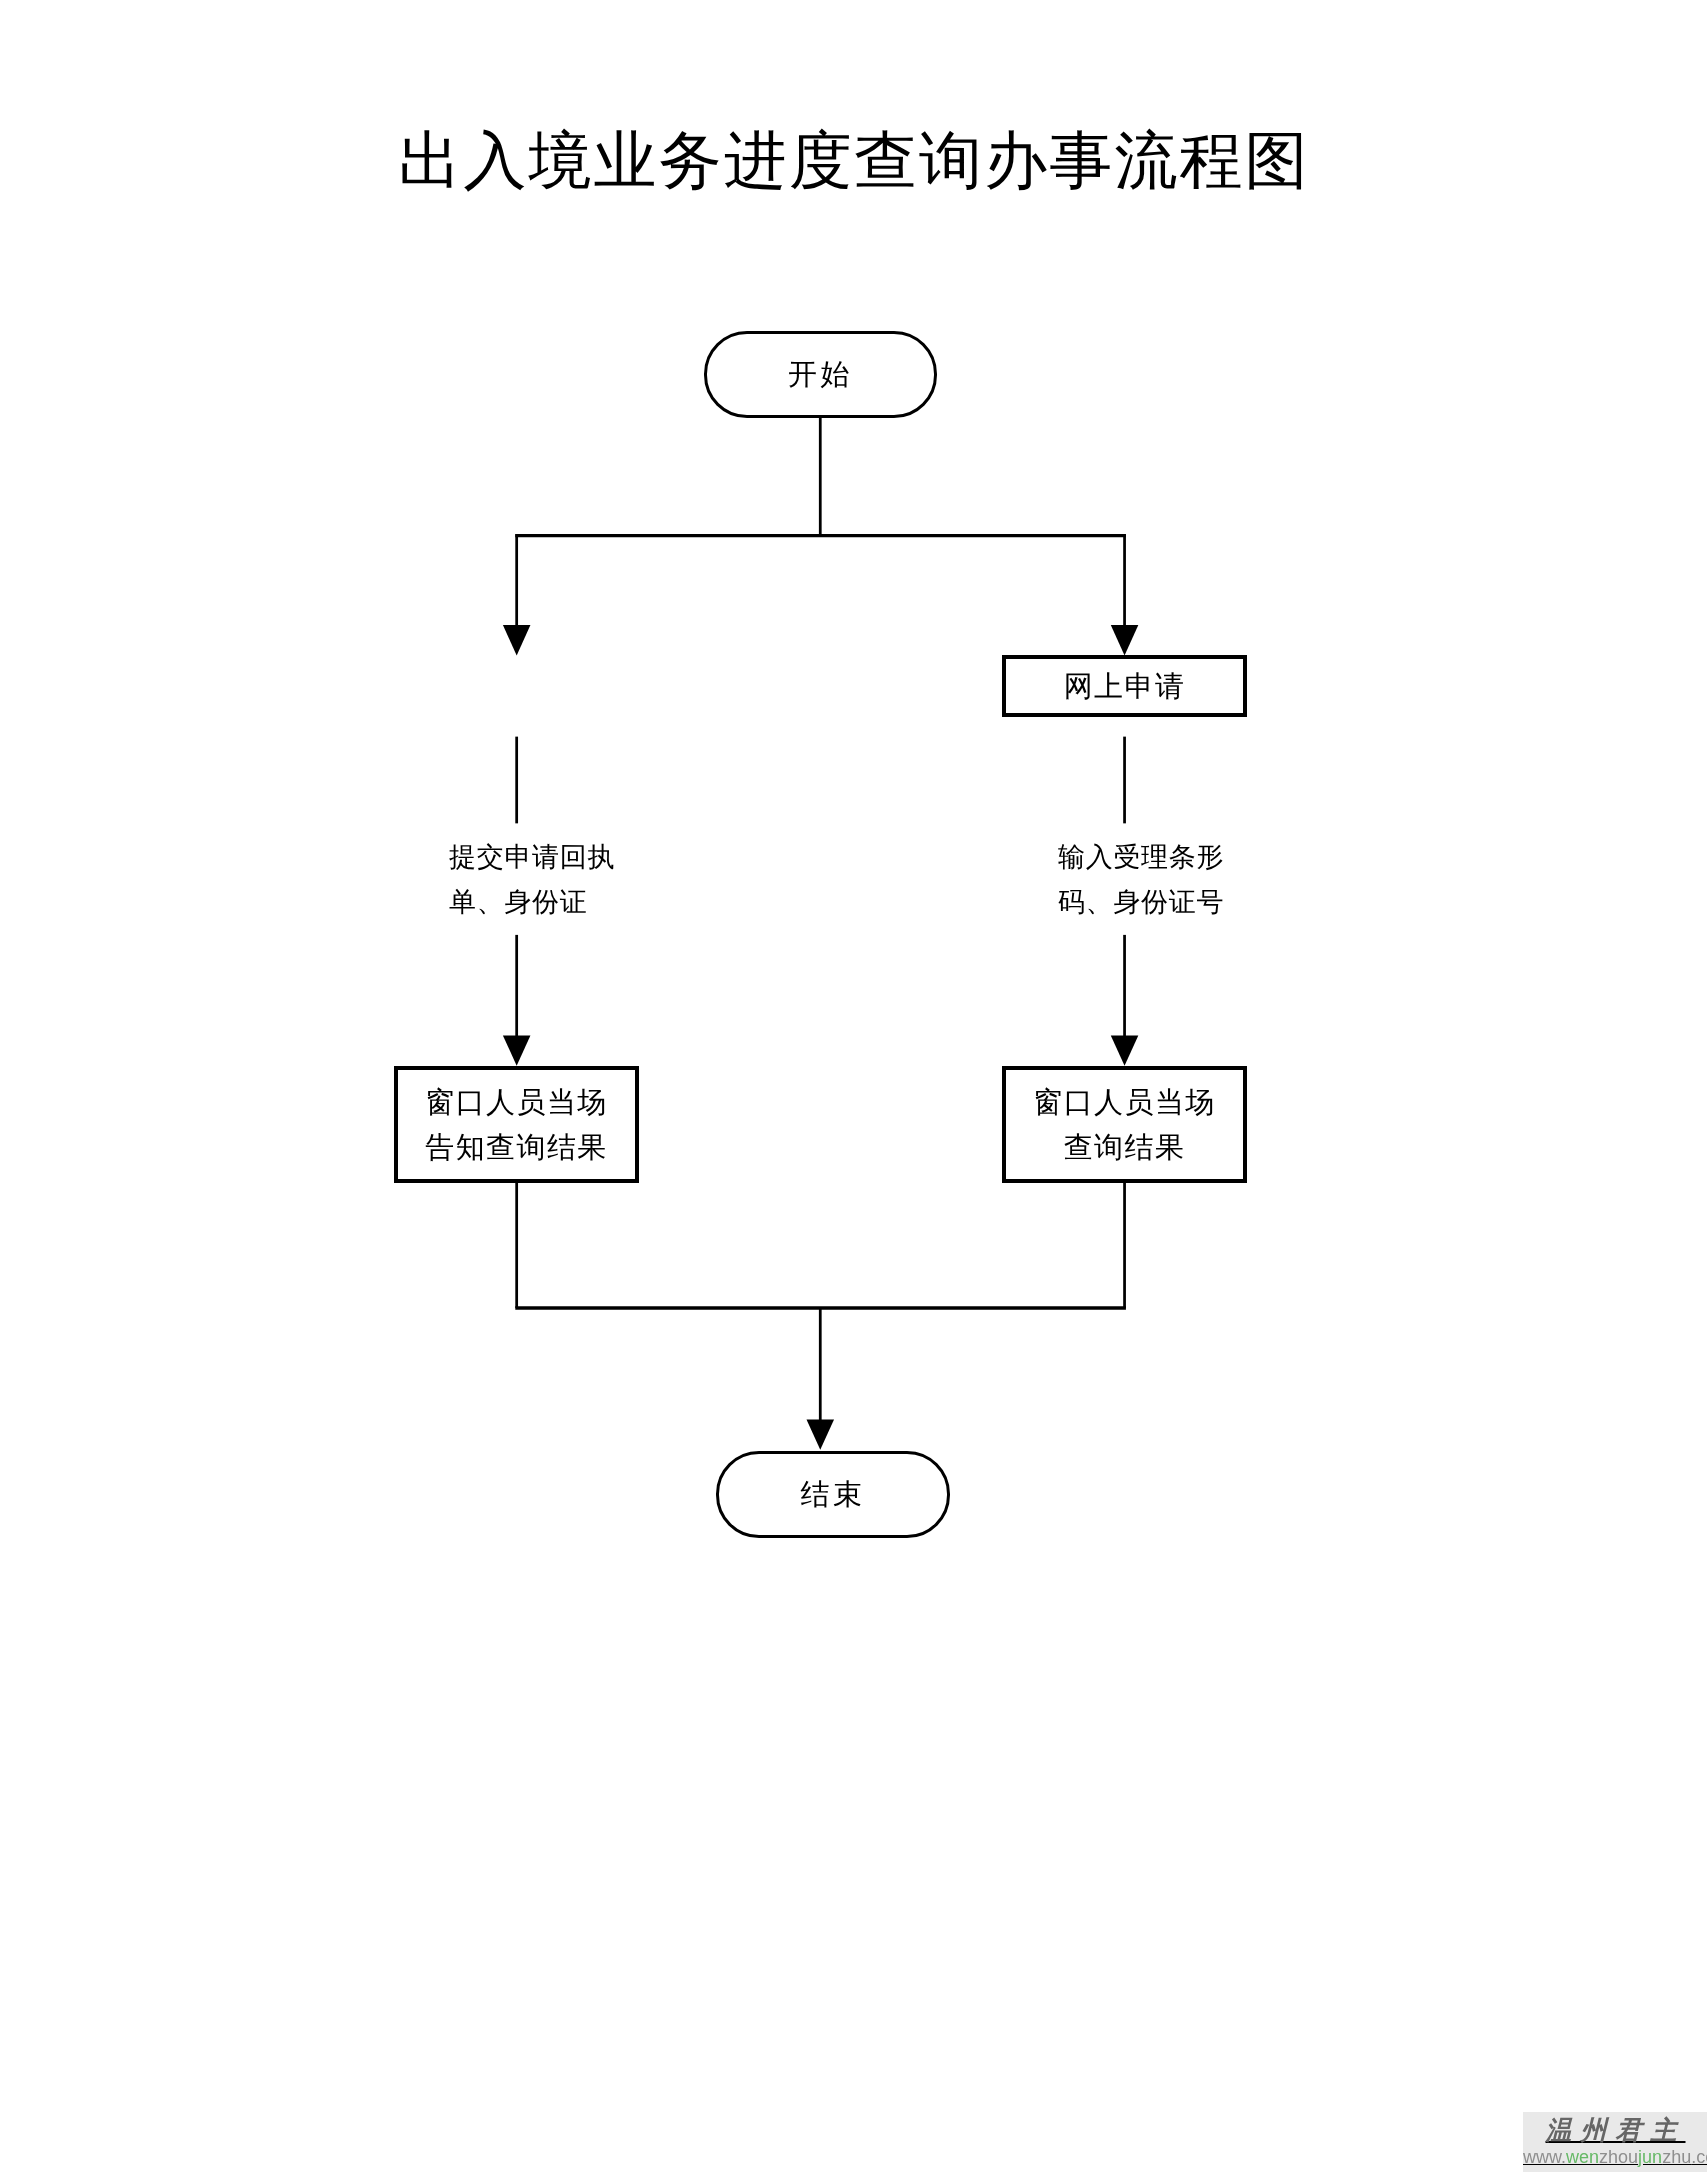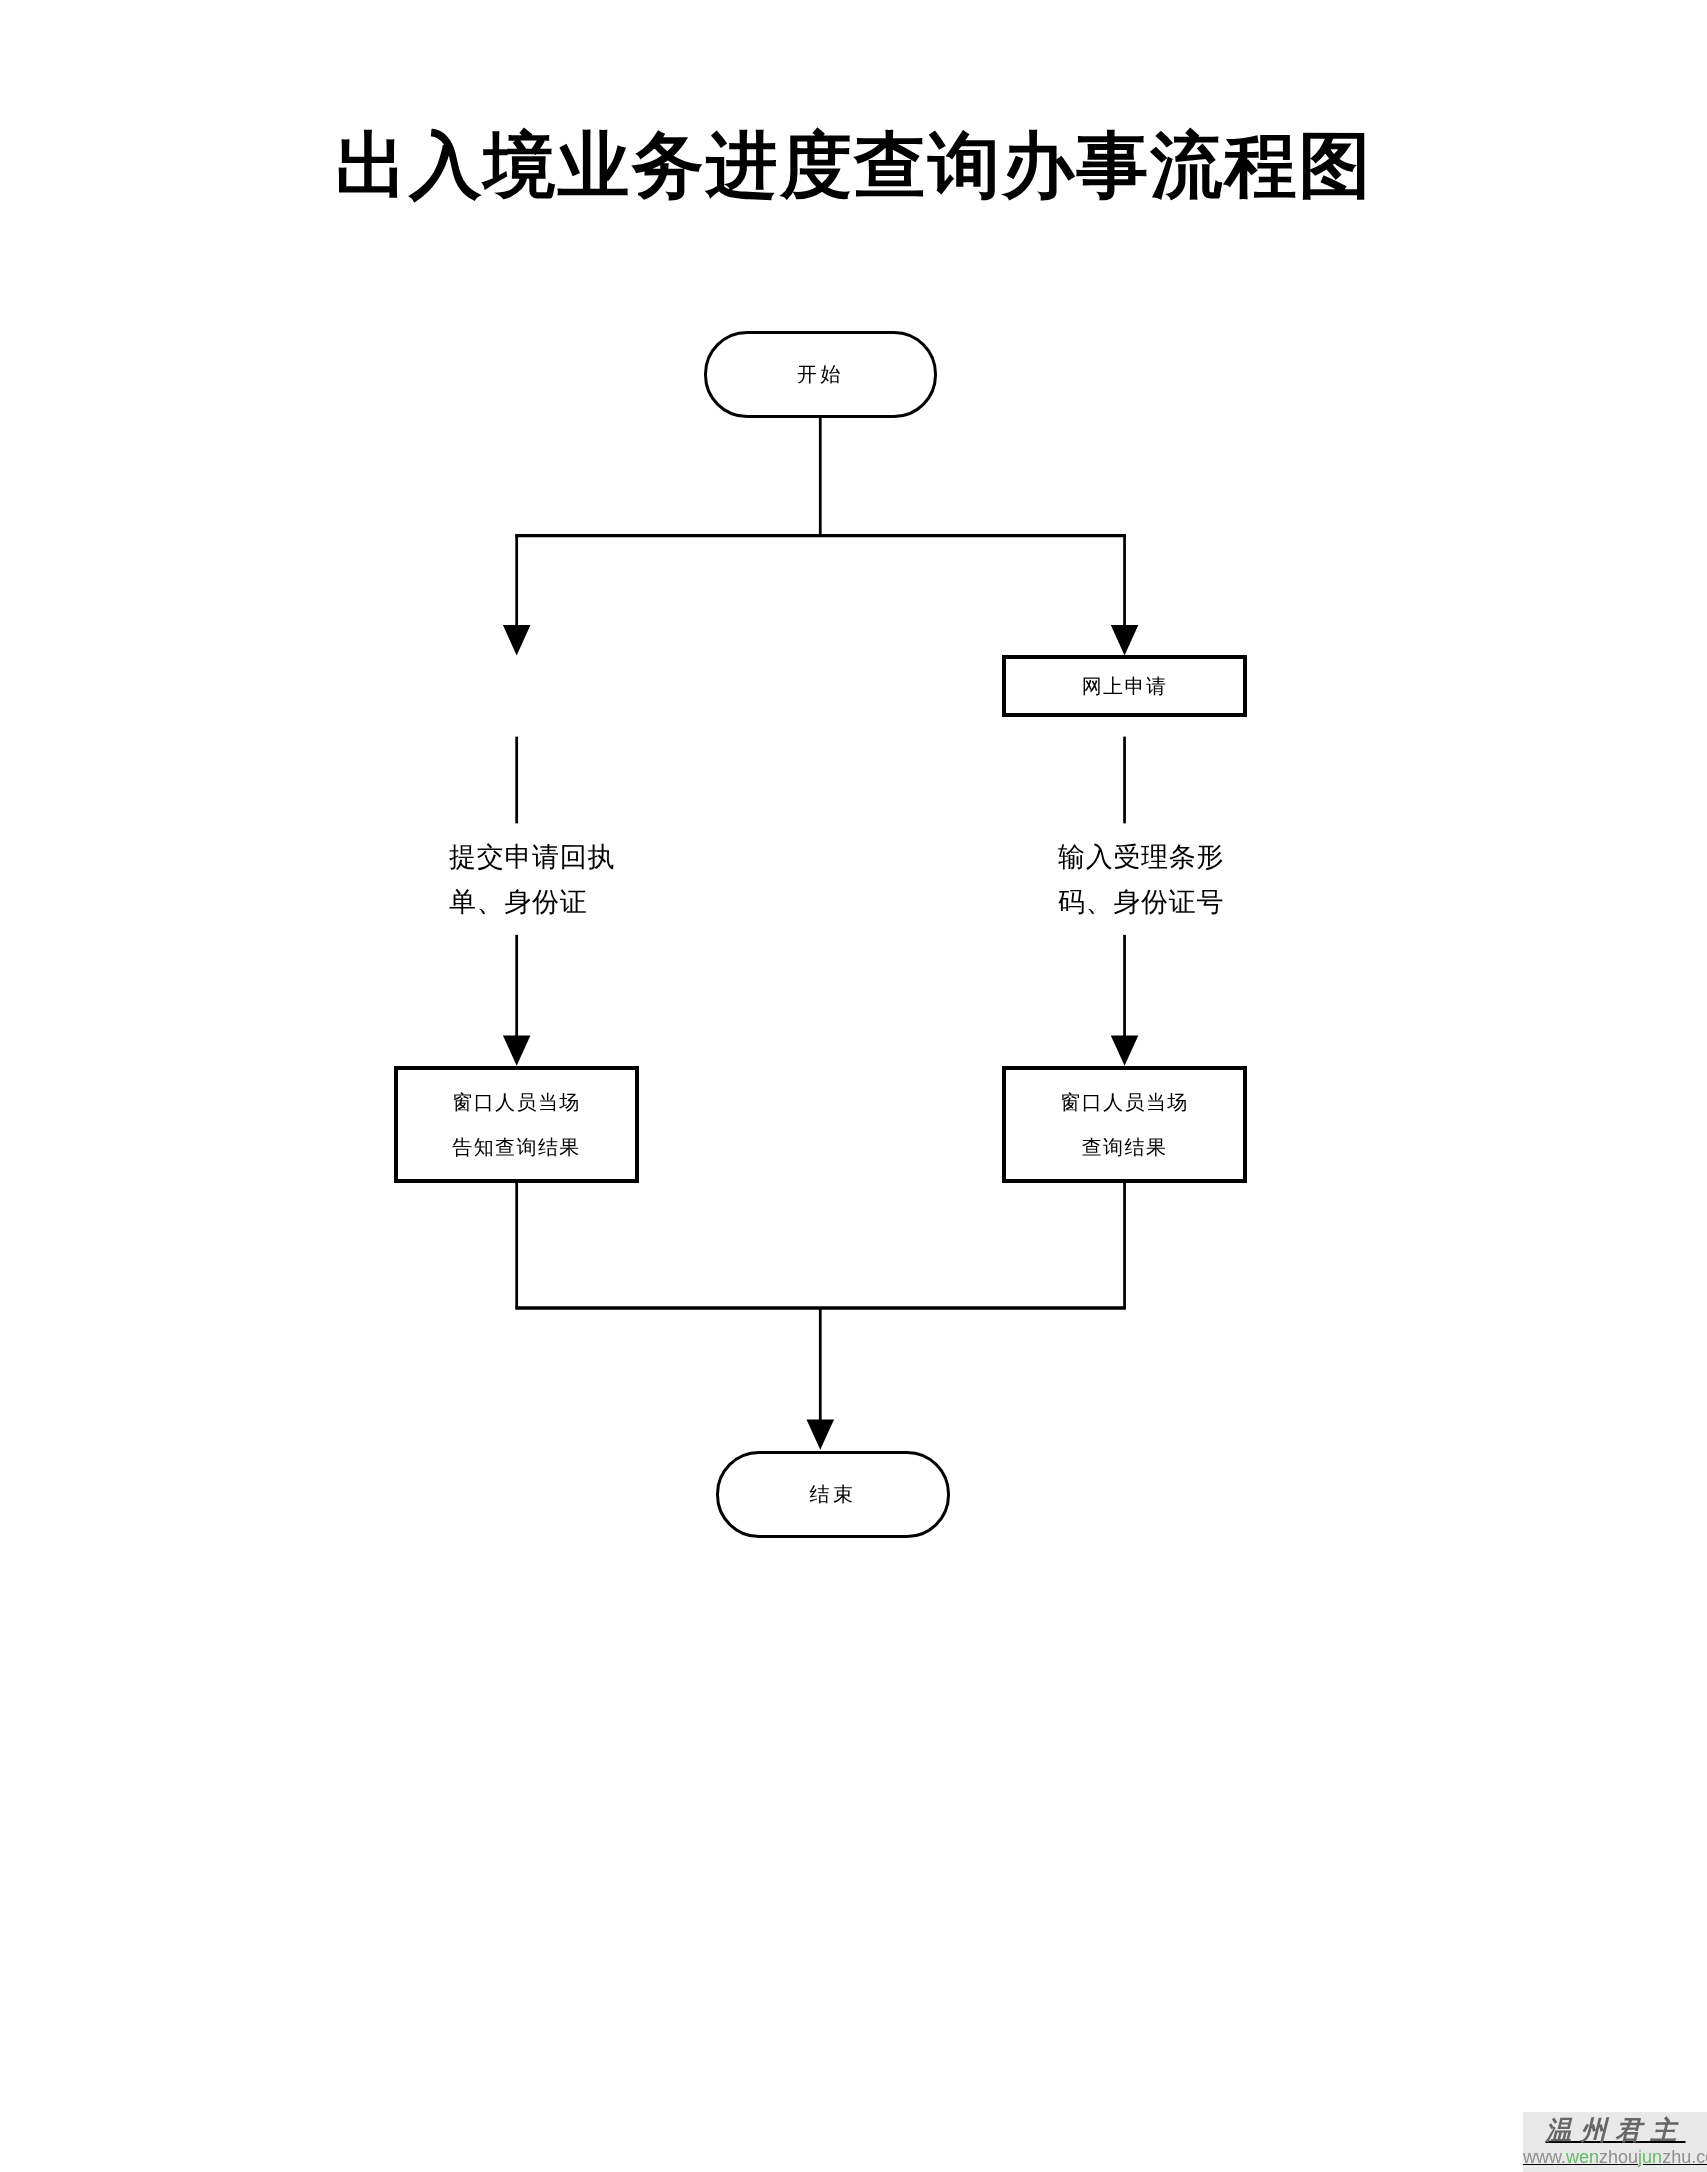--- a/index.html
+++ b/index.html
@@ -11,40 +11,40 @@
     font-family: "Liberation Serif", "DejaVu Serif", serif;
     color: #000;
     overflow: hidden;
   }
   .title {
     position: absolute;
     left: 0; right: 0;
     top: 118px;
     margin: 0;
     text-align: center;
-    font-size: 72px;
-    font-weight: bold;
+    font-size: 63px;
+    font-weight: normal;
     letter-spacing: 2.1px;
     white-space: nowrap;
   }
   svg.connectors {
     position: absolute;
     left: 0; top: 0;
     width: 1708px;
     height: 2172px;
   }
   .node {
     position: absolute;
     box-sizing: border-box;
     display: flex;
     flex-direction: column;
     align-items: center;
     justify-content: center;
     background: #ffffff;
-    font-size: 20px;
+    font-size: 29px;
     letter-spacing: 1.4px;
     line-height: 45px;
     text-align: center;
     white-space: nowrap;
   }
   .terminator {
     border: 3.4px solid #000;
     border-radius: 43px;
     letter-spacing: 3.4px;
   }

